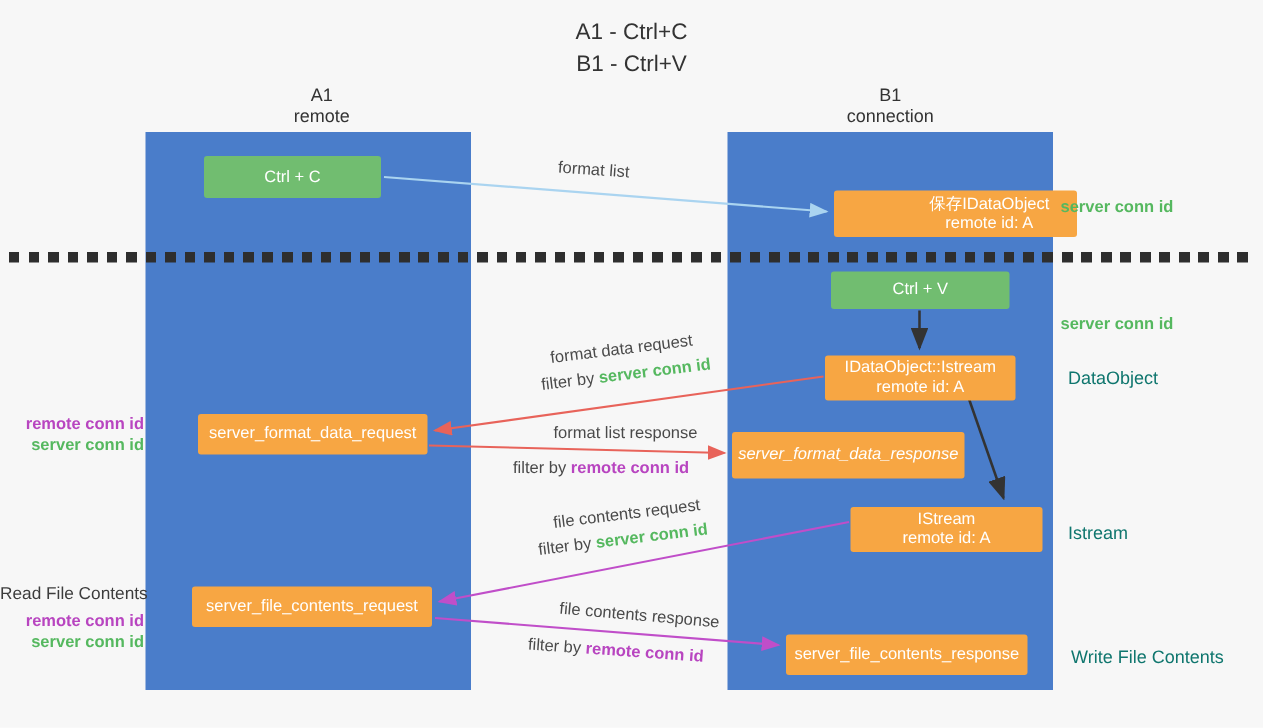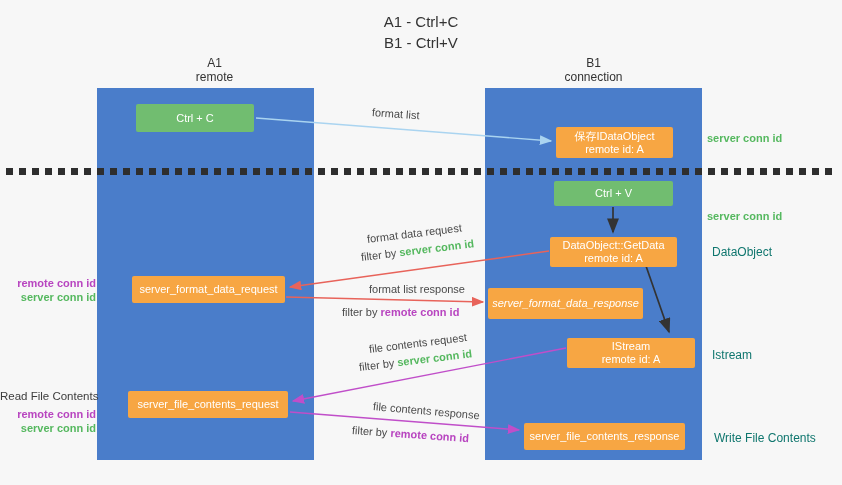--- a/index.html
+++ b/index.html
@@ -21,21 +21,21 @@
 
   svg.arrows { position:absolute; left:0; top:0; z-index:3; }
 
   .box { position:absolute; color:#fff; font-size:11px; line-height:13px;
          display:flex; flex-direction:column; align-items:center; justify-content:center;
          text-align:center; border-radius:2px; z-index:4; white-space:nowrap; }
   .green-box  { background:#71bd70; }
   .orange-box { background:#f7a643; }
 
   .b-ctrl-c  { left:136px; top:104px; width:118px; height:28px;text-align:right; }
-  .b-save    { left:556px; top:127px; width:117px; height:31px; }
+  .b-save    { left:556px; top:127px; width:117px; height:31px;padding-left:45px; }
   .b-ctrl-v  { left:554px; top:181px; width:119px; height:25px; }
   .b-getdata { left:550px; top:237px; width:127px; height:30px; }
   .b-freq    { left:132px; top:276px; width:153px; height:27px; }
   .b-fresp   { left:488px; top:288px; width:155px; height:31px;font-style:italic; }
   .b-istream { left:567px; top:338px; width:128px; height:30px; }
   .b-creq    { left:128px; top:391px; width:160px; height:27px; }
   .b-cresp   { left:524px; top:423px; width:161px; height:27px; }
 
   .alabel { position:absolute; font-size:11px; color:#4a4a4a; white-space:nowrap;
             z-index:4; transform-origin:left center; }
@@ -106,21 +106,21 @@
   <div class="box orange-box b-save">
     <div>保存IDataObject</div>
     <div>remote id: A</div>
   </div>
 
   <div class="box green-box b-ctrl-v">
     <div>Ctrl + V</div>
   </div>
 
   <div class="box orange-box b-getdata">
-    <div>DataObject::GetData</div>
+    <div>IDataObject::Istream</div>
     <div>remote id: A</div>
   </div>
 
   <div class="box orange-box b-freq">
     <div>server_format_data_request</div>
   </div>
 
   <div class="box orange-box b-fresp">
     <div>server_format_data_response</div>
   </div>

